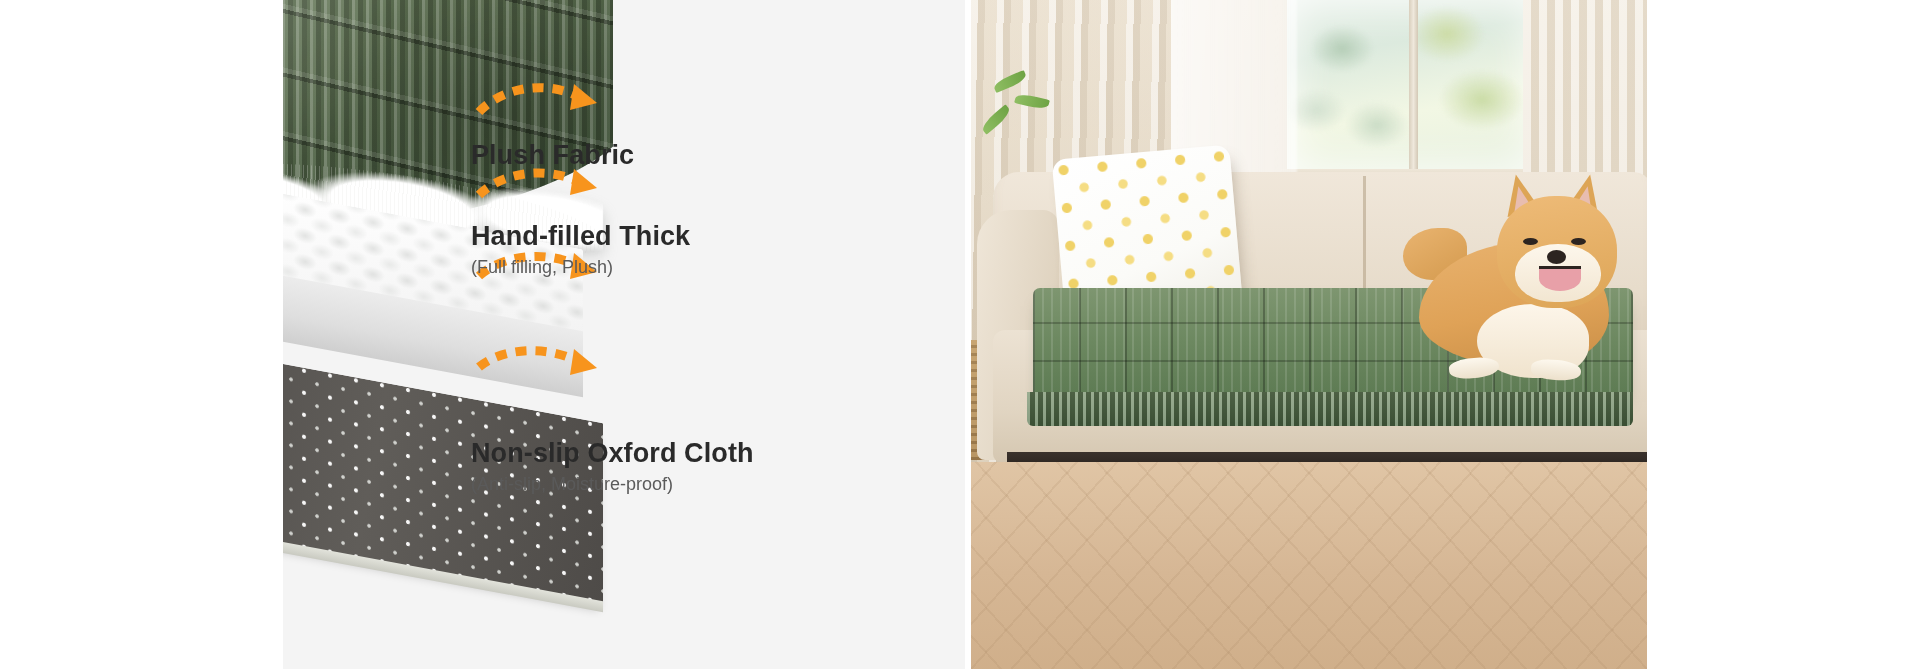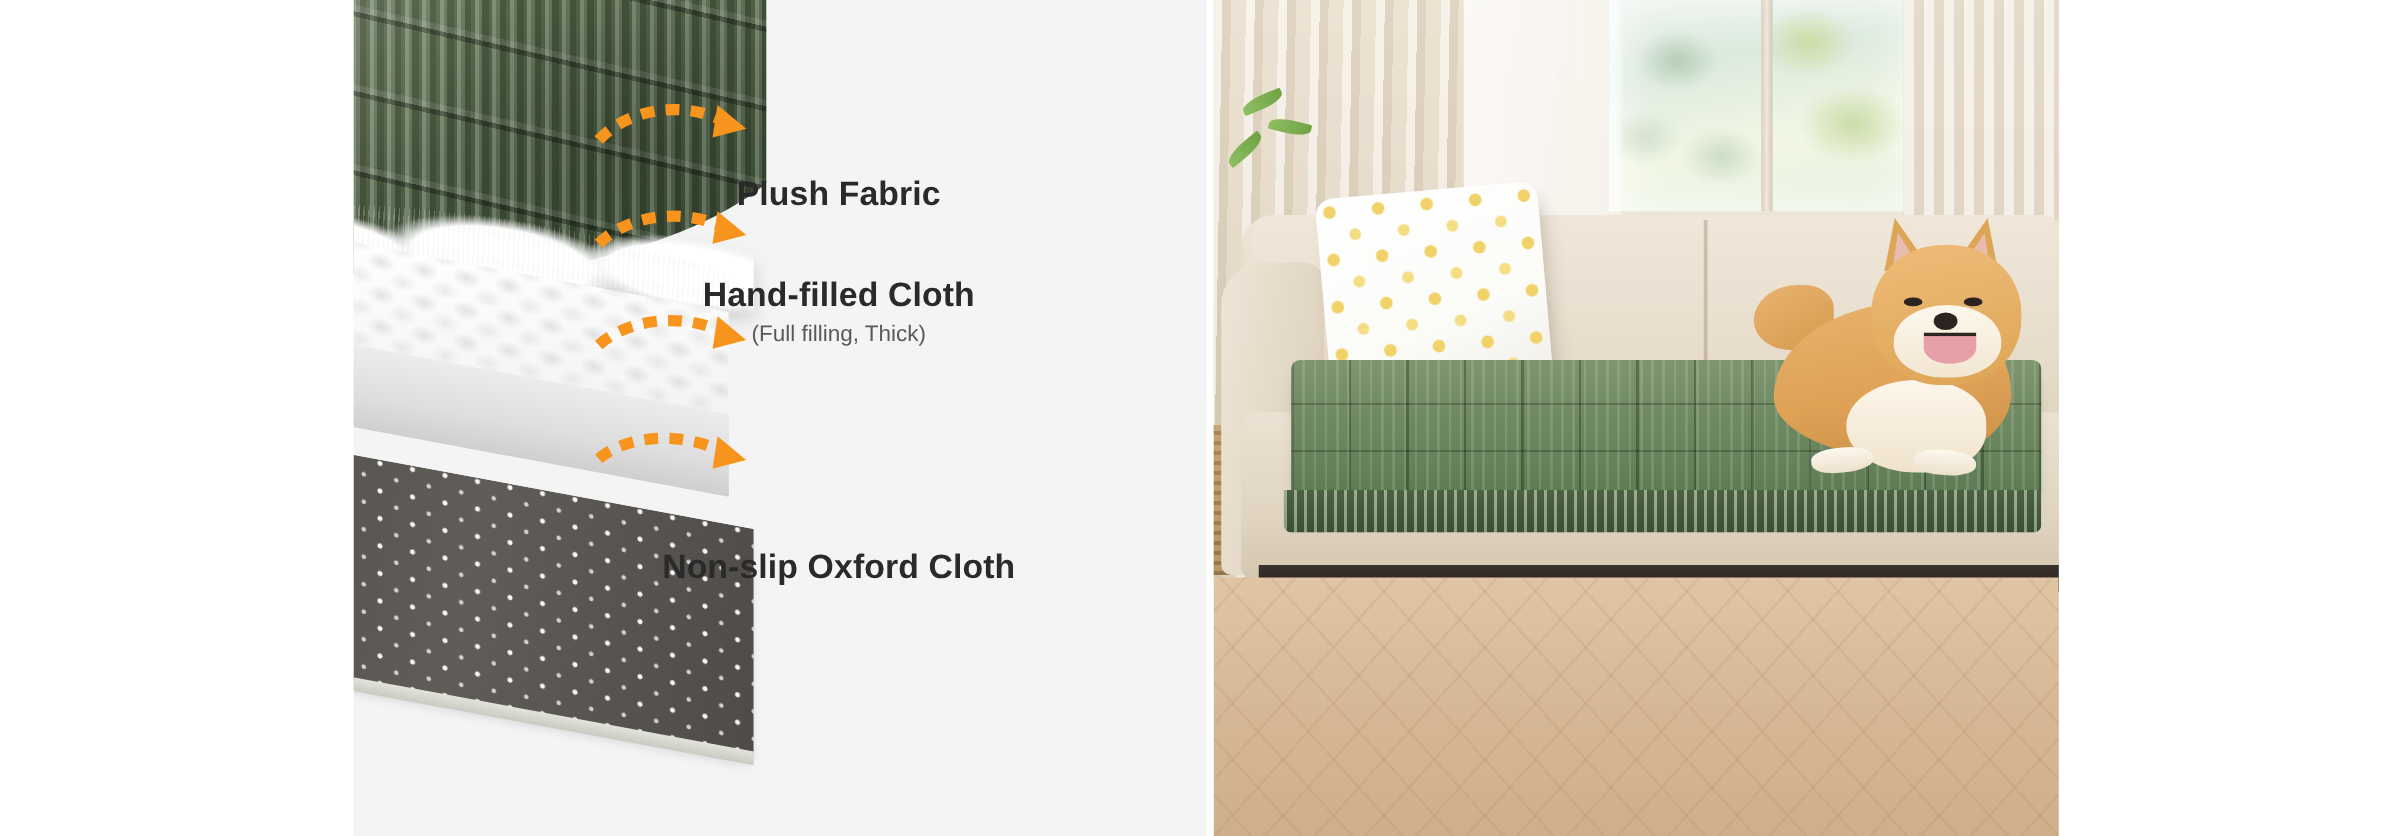--- a/index.html
+++ b/index.html
@@ -160,21 +160,20 @@
   
   .arrow {
     position: absolute;
     width: 130px; height: 54px;
     pointer-events: none;
   }
 
   
   .label {
     position: absolute;
-    text-align: center;
     width: 400px;
   }
   .label .title {
     font-size: 27px;
     font-weight: 700;
     color: #2a2a2a;
     letter-spacing: .1px;
     line-height: 1.18;
     white-space: nowrap;
   }
@@ -438,27 +437,28 @@
     <svg class="arrow" style="left:192px; top:339px;" viewBox="0 0 130 54">
       <path d="M4,28 C28,8 74,6 106,24" fill="none" stroke="#f7941d" stroke-width="9" stroke-linecap="butt" stroke-dasharray="11 9"></path>
       <path d="M99,10 L122,29 L95,36 Z" fill="#f7941d"></path>
     </svg>
 
     <div class="label" style="left:188px; top:140px;">
       <div class="title">Plush Fabric</div>
     </div>
 
     <div class="label" style="left:188px; top:221px;">
-      <div class="title">Hand-filled Cloth</div>
-      <div class="subtitle">(Full filling, Thick)</div>
+      <div class="title">Hand-filled Thick</div>
+      <div class="subtitle">(Full filling, Plush)</div>
     </div>
 
 
     <div class="label" style="left:188px; top:414px;margin-top:24px;">
       <div class="title">Non-slip Oxford Cloth</div>
+      <div class="subtitle">(Anti-slip, Moisture-proof)</div>
     </div>
   </div>
 
   <div id="right-panel">
     <div class="wall"></div>
 
     <div class="window">
       <div class="window-foliage"></div>
       <div class="window-mullion-v"></div>
       <div class="window-sill"></div>

